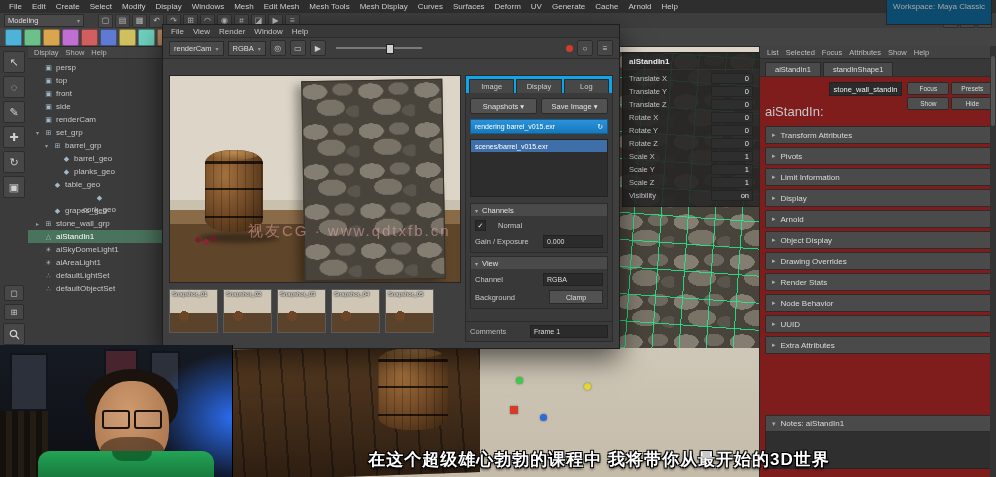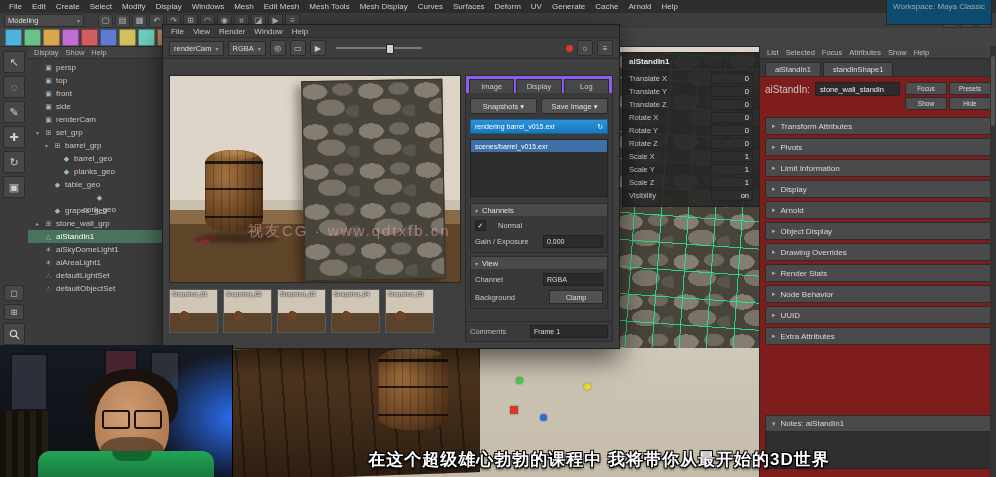--- a/index.html
+++ b/index.html
@@ -84,21 +84,21 @@
   .rw-shadow{position:absolute;left:10%;top:76%;width:80px;height:10px;border-radius:50%;background:rgba(0,0,0,.35);filter:blur(2px);}
   .grapes{position:absolute;width:26px;height:14px;background:
     radial-gradient(circle 4px at 5px 7px,#7a1f2e 70%,rgba(0,0,0,0) 71%),
     radial-gradient(circle 4px at 13px 9px,#8e2435 70%,rgba(0,0,0,0) 71%),
     radial-gradient(circle 4px at 20px 6px,#6d1b29 70%,rgba(0,0,0,0) 71%);}
   .rw-thumbs{position:absolute;left:6px;top:264px;height:52px;display:flex;gap:5px;}
   .thumb{width:47px;height:42px;background:#1f1f1f;border:1px solid #5a5a5a;position:relative;
     background-image:radial-gradient(circle 7px at 30% 62%,#6b4526 70%,rgba(0,0,0,0) 71%),linear-gradient(#cfc6b6 0 55%,#5b422a 55% 100%);}
   .thumb .tl{position:absolute;top:1px;left:2px;font-size:6px;color:#e8e8e8;text-shadow:0 0 2px #000,0 0 2px #000;}
   .rw-side{position:absolute;left:302px;top:50px;right:6px;bottom:6px;background:#3a3a3a;border:1px solid #2b2b2b;display:flex;flex-direction:column;}
-  .rw-tabs{display:flex;gap:2px;padding:3px 3px 0;background:#8b5cf6;}
+  .rw-tabs{display:flex;gap:2px;padding:3px 3px 0;background:#0ea5e9;}
   .rw-tab{flex:1;text-align:center;font-size:7.5px;padding:2px 0;background:#474747;color:#ccc;border:1px solid #2a2a2a;border-bottom:none;}
   .rw-btnrow{display:flex;gap:4px;padding:5px 4px 3px;}
   .rw-btn{flex:1;height:14px;background:#525252;border:1px solid #2a2a2a;border-radius:2px;font-size:7.5px;color:#e0e0e0;display:flex;align-items:center;justify-content:center;}
   .progress{margin:2px 4px;height:13px;background:linear-gradient(#2a93dc,#1878bb);display:flex;align-items:center;justify-content:space-between;padding:0 4px;font-size:7px;color:#fff;border:1px solid #135f94;}
   .histbox{margin:3px 4px;height:56px;background:#2d2d2d;border:1px solid #242424;}
   .histrow{height:12px;background:#3f6fa8;color:#fff;font-size:7px;display:flex;align-items:center;padding:0 4px;}
   .sec{margin:3px 4px 0;border:1px solid #2c2c2c;}
   .sec-h{height:12px;background:#4a4a4a;display:flex;align-items:center;gap:4px;padding:0 4px;font-size:7.5px;color:#e0e0e0;}
   .sec-h::before{content:"▾";font-size:6px;color:#aaa;}
   .sec-b{background:#383838;padding:4px;display:flex;flex-direction:column;gap:4px;}
@@ -108,21 +108,21 @@
   .kbtn{margin-left:auto;width:52px;height:12px;background:#525252;border:1px solid #2a2a2a;color:#ddd;font-size:7px;display:flex;align-items:center;justify-content:center;}
   .rw-foot{margin-top:auto;display:flex;align-items:center;gap:5px;padding:3px 4px;border-top:1px solid #2c2c2c;font-size:7.5px;color:#bbb;}
   .rw-foot .kfield{width:70px;}
 
   
   .ae{position:absolute;top:46px;right:0;width:236px;bottom:0;background:#7f1d1d;border-left:1px solid #272727;display:flex;flex-direction:column;z-index:10;}
   .ae-menus{height:12px;background:#424242;border-bottom:1px solid #2d2d2d;display:flex;gap:7px;align-items:center;padding:0 7px;font-size:7.5px;color:#bdbdbd;}
   .ae-tabs{display:flex;gap:2px;padding:3px 5px 0;background:#383838;border-bottom:1px solid #2d2d2d;}
   .ae-tab{padding:2px 9px;font-size:7.5px;background:#4a4a4a;border:1px solid #2a2a2a;border-bottom:none;color:#ddd;}
   .ae-namerow{display:flex;gap:5px;padding:5px 5px 2px;align-items:flex-start;}
-  .ae-label{font-size:10px;color:#c8c8c8;padding-top:2px;}
+  .ae-label{font-size:13px;color:#c8c8c8;padding-top:2px;margin-top:20px;}
   .ae-field{flex:1;height:12px;background:#2b2b2b;border:1px solid #222;color:#eee;font-size:7.5px;display:flex;align-items:center;padding:0 4px;}
   .ae-btns{display:grid;grid-template-columns:1fr 1fr;gap:2px;}
   .ae-btn{width:40px;height:11px;background:#4e4e4e;border:1px solid #2a2a2a;font-size:6.5px;color:#ddd;display:flex;align-items:center;justify-content:center;border-radius:2px;}
   .ae-secs{padding:5px 5px 0;display:flex;flex-direction:column;gap:3px;}
   .ae-sec{height:16px;background:#4a4a4a;border:1px solid #2c2c2c;border-radius:1px;display:flex;align-items:center;gap:5px;padding:0 6px;font-size:8px;color:#dadada;}
   .ae-sec::before{content:"▸";font-size:7px;color:#aaa;}
   .ae-spacer{flex:1;}
   .ae-notes{margin:14px 5px 8px;text-align:right;}
   .ae-notes-h{height:15px;background:#4a4a4a;border:1px solid #2c2c2c;display:flex;align-items:center;gap:5px;padding:0 6px;font-size:8px;color:#dadada;}
   .ae-notes-h::before{content:"▾";font-size:7px;color:#aaa;}

